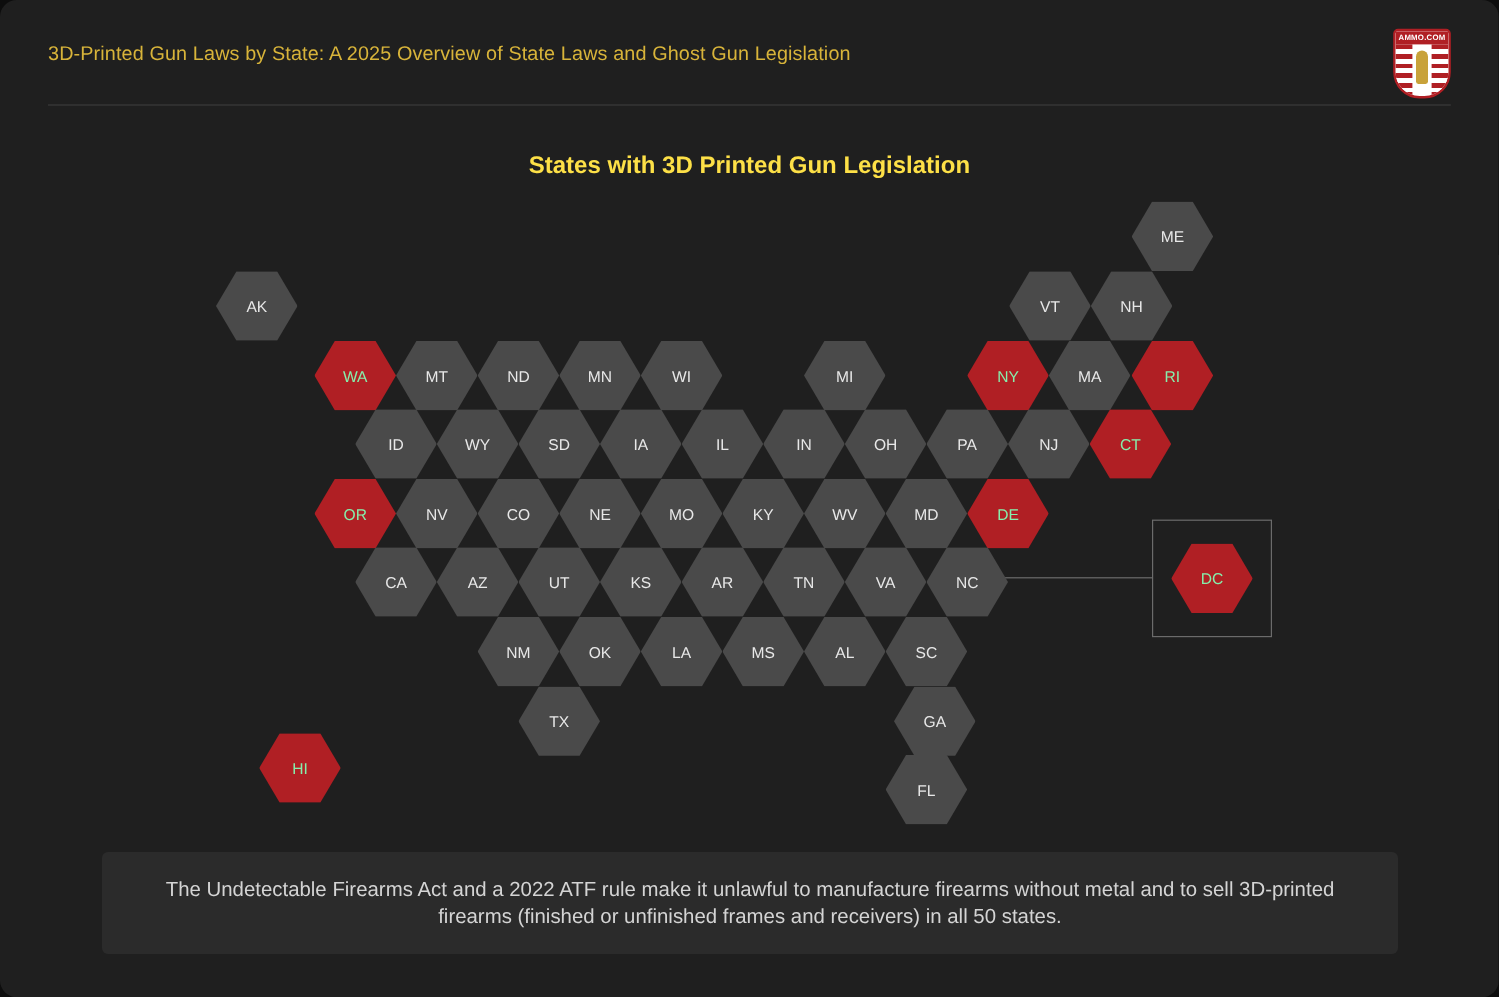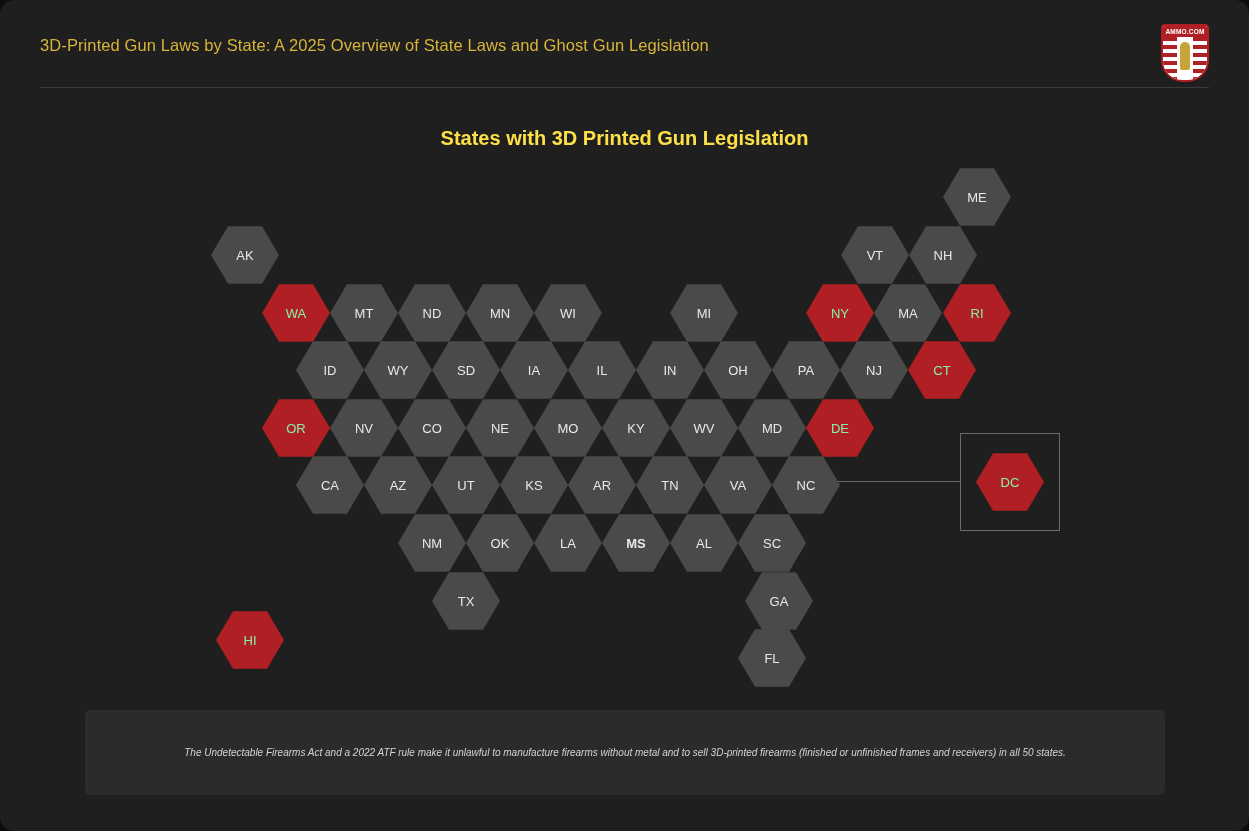--- a/index.html
+++ b/index.html
@@ -148,22 +148,21 @@
     height: 85px;
     background: #2b2b2b;
     border-radius: 5px;
     display: flex;
     align-items: center;
     justify-content: center;
     padding: 0 24px;
     box-sizing: border-box;
   }
   #footnote-text {
-    font-style: italic;
-    font-size: 10px;
+    font-size: 17px;
     line-height: 22px;
     color: #d4d4d4;
     text-align: center;
   }
 </style>
 </head>
 <body>
 
 <div id="page">
 
@@ -178,21 +177,21 @@
       </div>
     </div>
   </div>
 
   <div id="chart-title">States with 3D Printed Gun Legislation</div>
 
   <div id="dc-leader"></div>
   <div id="dc-box"></div>
 
   <div id="map">
-      <div class="hex" style="left: 211px; top: 225px;">AK</div>
+      <div class="hex" style="left: 180px; top: 225px;">AK</div>
       <div class="hex" style="left: 943px; top: 167px;">ME</div>
       <div class="hex" style="left: 841px; top: 225px;">VT</div>
       <div class="hex" style="left: 909px; top: 225px;">NH</div>
       <div class="hex active" style="left: 262px; top: 283px;">WA</div>
       <div class="hex" style="left: 330px; top: 283px;">MT</div>
       <div class="hex" style="left: 398px; top: 283px;">ND</div>
       <div class="hex" style="left: 466px; top: 283px;">MN</div>
       <div class="hex" style="left: 534px; top: 283px;">WI</div>
       <div class="hex" style="left: 670px; top: 283px;">MI</div>
       <div class="hex active" style="left: 806px; top: 283px;">NY</div>
@@ -221,21 +220,21 @@
       <div class="hex" style="left: 364px; top: 455px;">AZ</div>
       <div class="hex" style="left: 432px; top: 455px;">UT</div>
       <div class="hex" style="left: 500px; top: 455px;">KS</div>
       <div class="hex" style="left: 568px; top: 455px;">AR</div>
       <div class="hex" style="left: 636px; top: 455px;">TN</div>
       <div class="hex" style="left: 704px; top: 455px;">VA</div>
       <div class="hex" style="left: 772px; top: 455px;">NC</div>
       <div class="hex" style="left: 398px; top: 513px;">NM</div>
       <div class="hex" style="left: 466px; top: 513px;">OK</div>
       <div class="hex" style="left: 534px; top: 513px;">LA</div>
-      <div class="hex" style="left: 602px; top: 513px; font-weight: bold;">MS</div>
+      <div class="hex" style="left: 602px; top: 513px;">MS</div>
       <div class="hex" style="left: 670px; top: 513px;">AL</div>
       <div class="hex" style="left: 738px; top: 513px;">SC</div>
       <div class="hex" style="left: 432px; top: 571px;">TX</div>
       <div class="hex" style="left: 745px; top: 571px;">GA</div>
       <div class="hex" style="left: 738px; top: 628px;">FL</div>
       <div class="hex active" style="left: 216px; top: 610px;">HI</div>
       <div class="hex active" style="left: 976px; top: 452px;">DC</div>
     </div>
 
   <div id="footnote">

